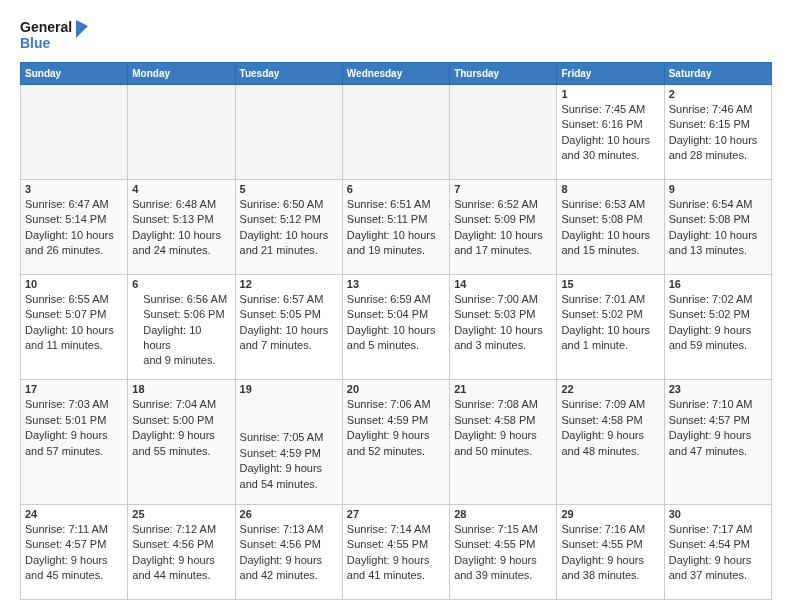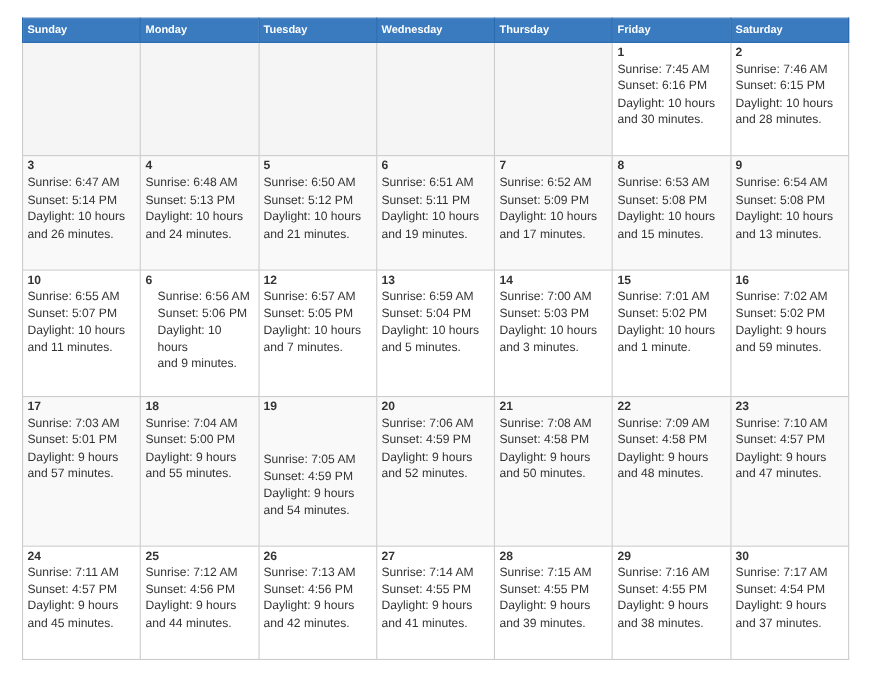--- a/index.html
+++ b/index.html
@@ -83,20 +83,33 @@
     .day-info {
       font-size: 11px;
       line-height: 1.4;
       color: #333;
     }
   </style>
 </head>
 <body>
 
 <div class="page">
+  <div class="header">
+    <div class="logo">
+        <svg width="70" height="40" viewBox="0 0 70 40">
+          <text x="0" y="16" font-size="14" font-weight="bold" fill="#1a1a1a" font-family="Arial, sans-serif">General</text>
+          <text x="0" y="32" font-size="14" font-weight="bold" fill="#3a7abf" font-family="Arial, sans-serif">Blue</text>
+          <polygon points="56,4 68,10 56,22" fill="#3a7abf"></polygon>
+        </svg>
+      </div>
+    <div class="title-block">
+      <div class="month-title"></div>
+      <div class="location"></div>
+    </div>
+  </div>
 
   <table class="calendar">
     <thead>
       <tr>
       <th>Sunday</th>
           <th>Monday</th>
           <th>Tuesday</th>
           <th>Wednesday</th>
           <th>Thursday</th>
           <th>Friday</th>

